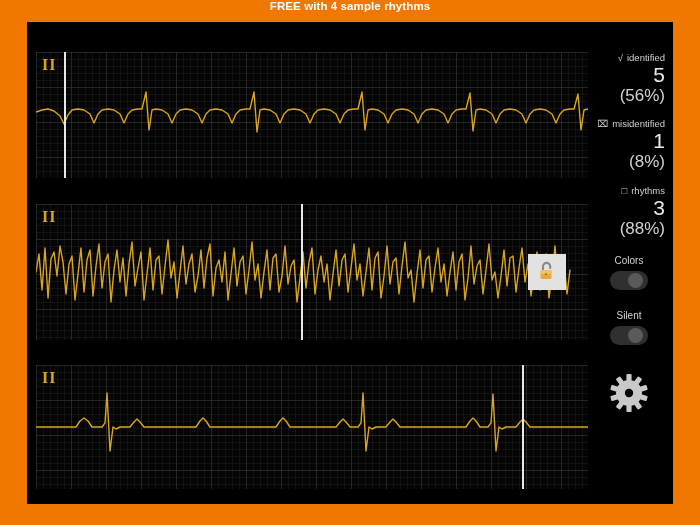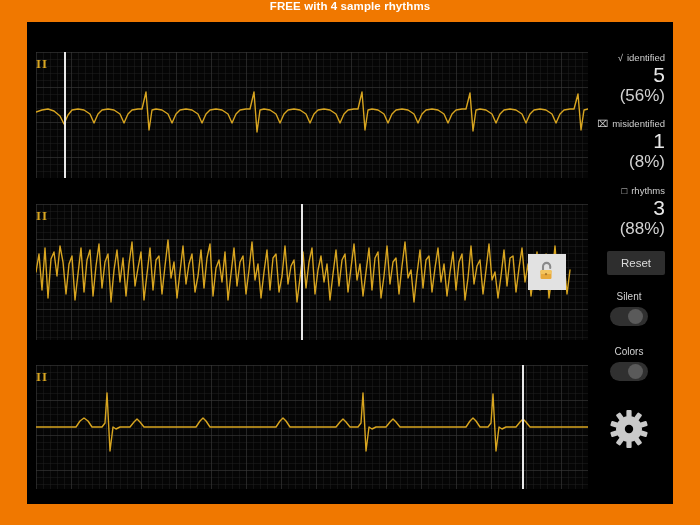--- a/index.html
+++ b/index.html
@@ -63,24 +63,24 @@
   .grid-layer, .trace-layer {
     position: absolute;
     left: 0;
     top: 0;
     width: 100%;
     height: 100%;
   }
 
   .lead-label {
     position: absolute;
-    left: 0;
+    left: 6px;
     top: 4px;
     color: #d8a520;
-    font-size: 13px;
+    font-size: 16px;
     font-weight: bold;
     font-family: "Liberation Serif", serif;
     letter-spacing: 1px;
     z-index: 4;
   }
 
   .sweep {
     position: absolute;
     top: 0;
     width: 2px;
@@ -310,33 +310,30 @@
 
       <div class="stat-block">
         <div class="stat-head">
           <span class="gl">□</span>
           <span>rhythms</span>
         </div>
         <div class="stat-value">3</div>
         <div class="stat-pct">(88%)</div>
       </div>
 
-      <div class="reset-wrap">
-        <button class="reset-button">Reset</button>
+
+      <div class="toggle-group">
+        <div class="toggle-label">Colors</div>
+        <div class="toggle">
+          <span class="knob"></span>
+        </div>
       </div>
 
       <div class="toggle-group">
         <div class="toggle-label">Silent</div>
-        <div class="toggle">
-          <span class="knob"></span>
-        </div>
-      </div>
-
-      <div class="toggle-group">
-        <div class="toggle-label">Colors</div>
         <div class="toggle">
           <span class="knob"></span>
         </div>
       </div>
 
       <div class="gear-wrap">
         <svg width="40" height="40" viewBox="0 0 40 40">
           <g fill="#c9c9c9">
             <g transform="translate(20,20)">
               <g>

